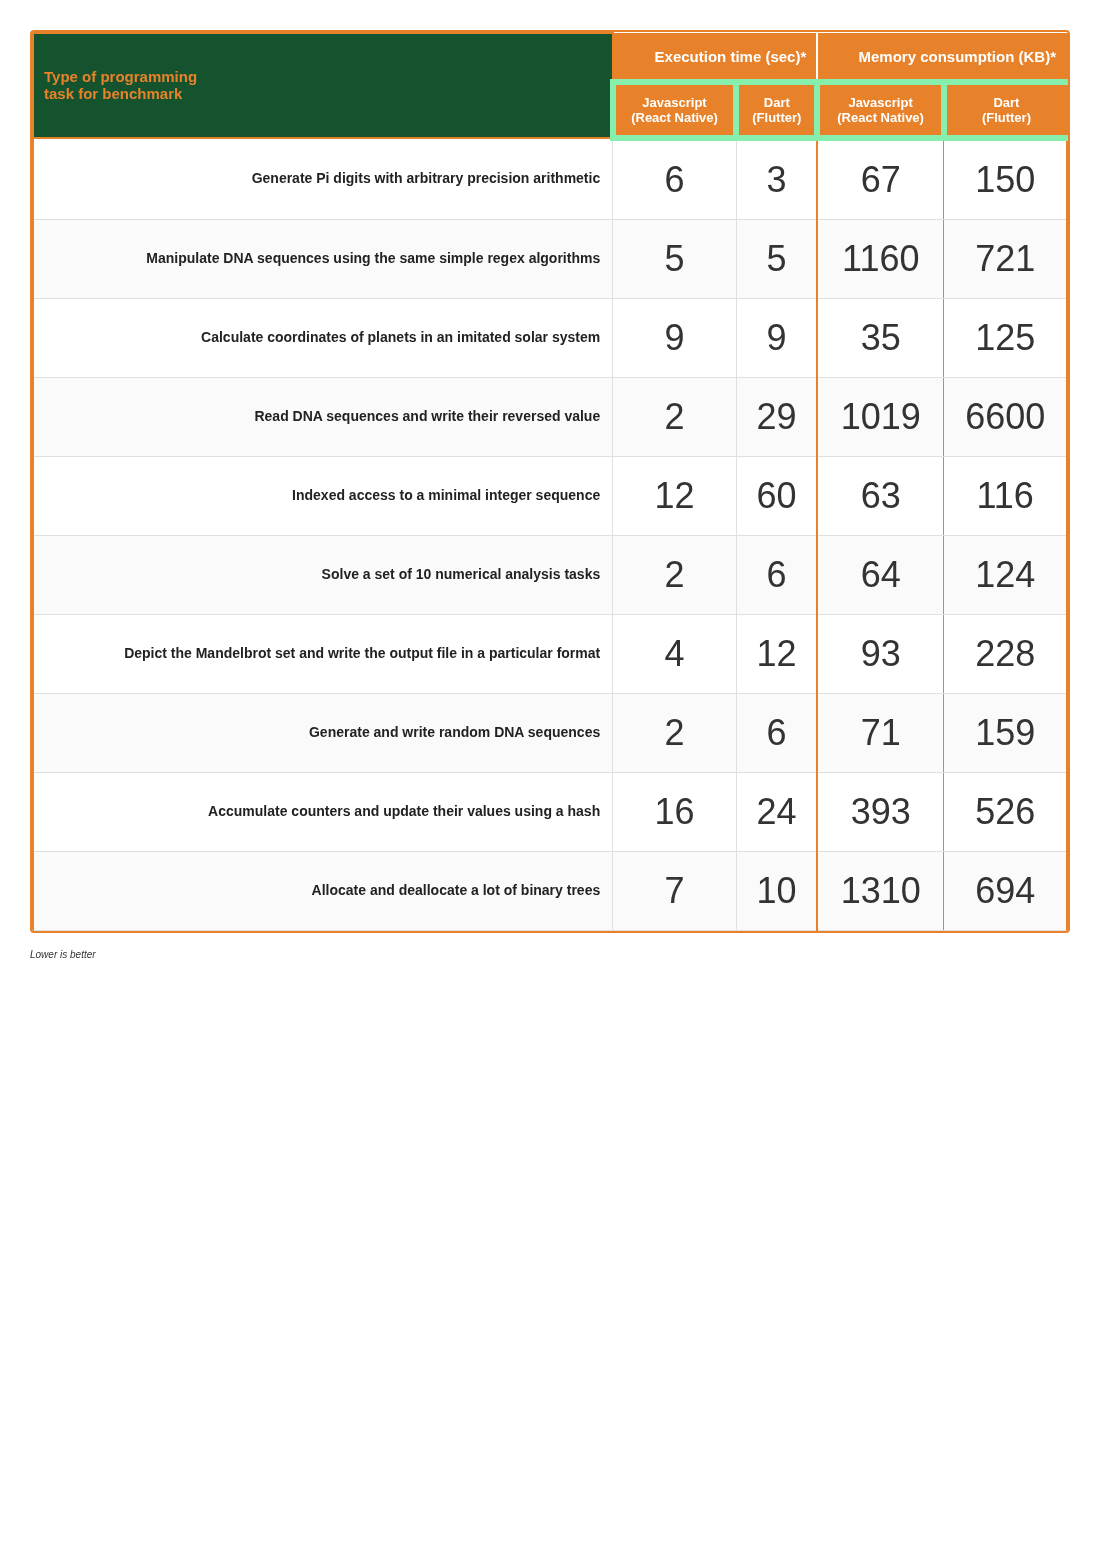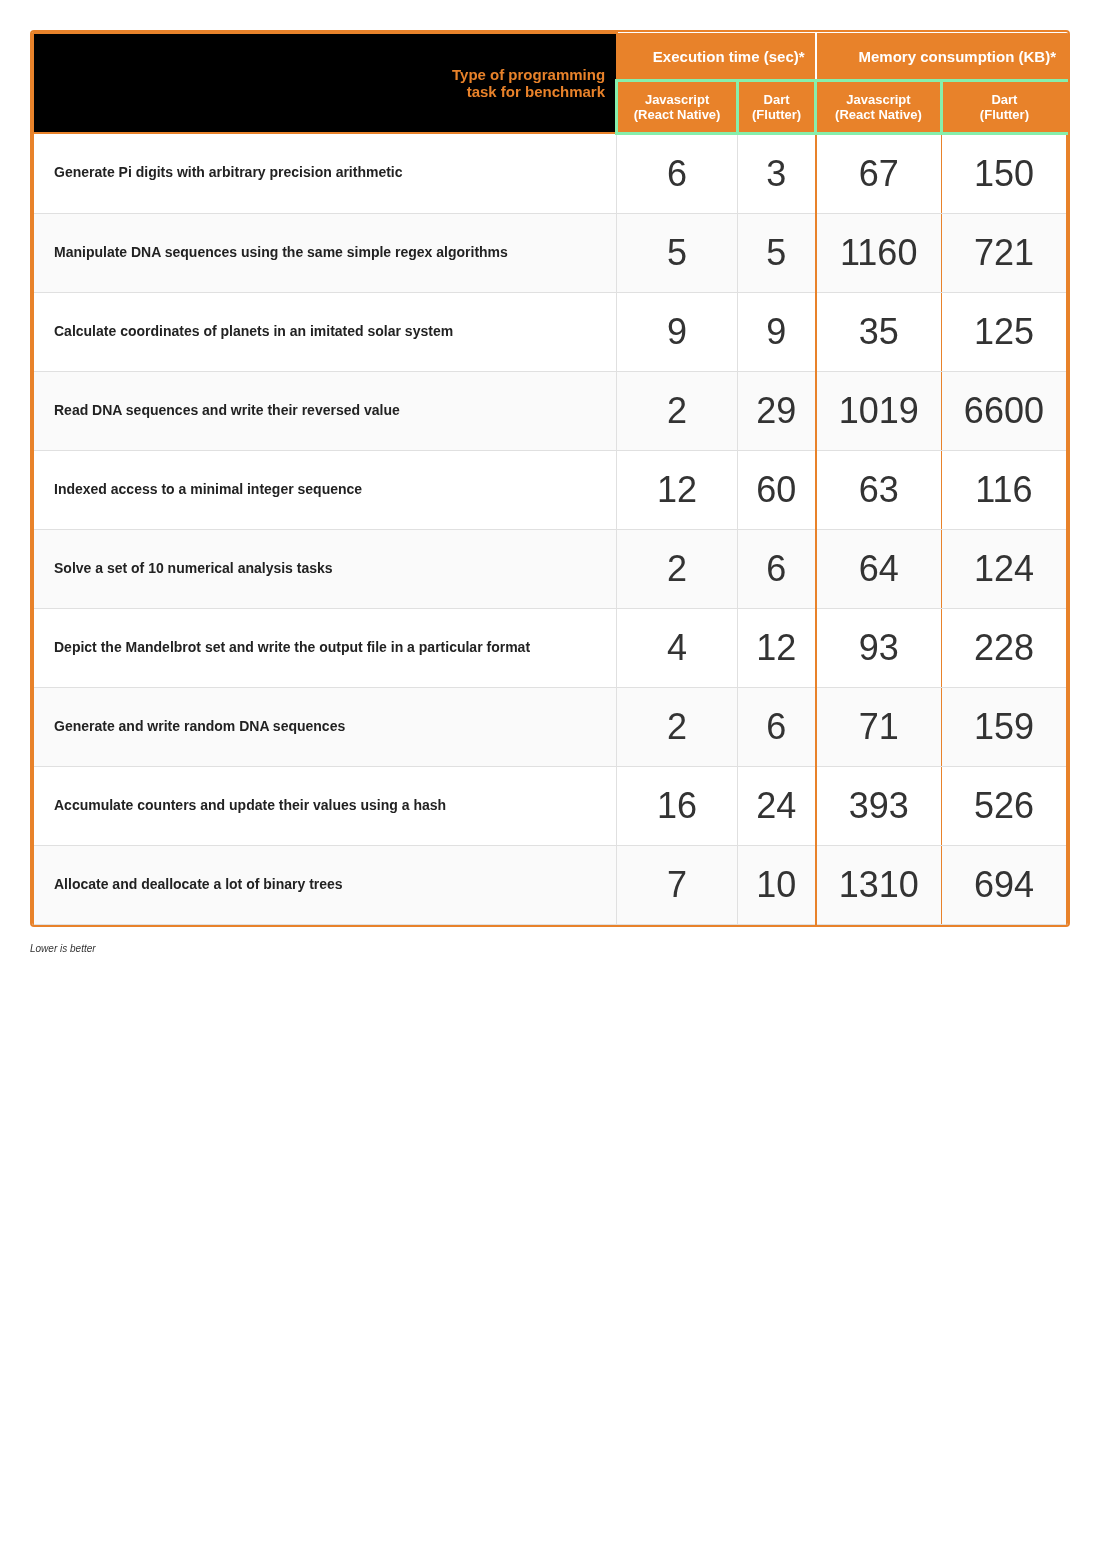--- a/index.html
+++ b/index.html
@@ -26,48 +26,49 @@
     .header-top td {
       color: #fff;
       font-weight: bold;
       text-align: right;
       vertical-align: middle;
       padding: 14px 10px;
       border: 1px solid #e8822a;
     }
     .header-top .task-col {
       color: #e8822a;
-      background: #000000;
+      background: #14532d;
       font-weight: bold;
       font-size: 15px;
-      text-align: right;
+      text-align: left;
       vertical-align: middle;
       border: 2px solid #e8822a;
     }
     .header-top .section-header {
       font-size: 15px;
       border-right: 2px solid #fff;
     }
     .header-sub {
       background: #e8822a;
     }
     .header-sub td {
       color: #fff;
       font-weight: bold;
       text-align: center;
       vertical-align: middle;
       padding: 10px 8px;
       font-size: 13px;
-      border: 3px solid #86efac;
+      border: 6px solid #86efac;
     }
     
     .data-row td {
       border: 1px solid #e0e0e0;
       vertical-align: middle;
       padding: 18px 12px;
+      text-align: right;
     }
     .data-row .task-label {
       font-size: 14px;
       color: #222;
       font-weight: 600;
       line-height: 1.4;
       padding-left: 20px;
       border-left: 2px solid #e8822a;
     }
     .data-row .value-cell {

